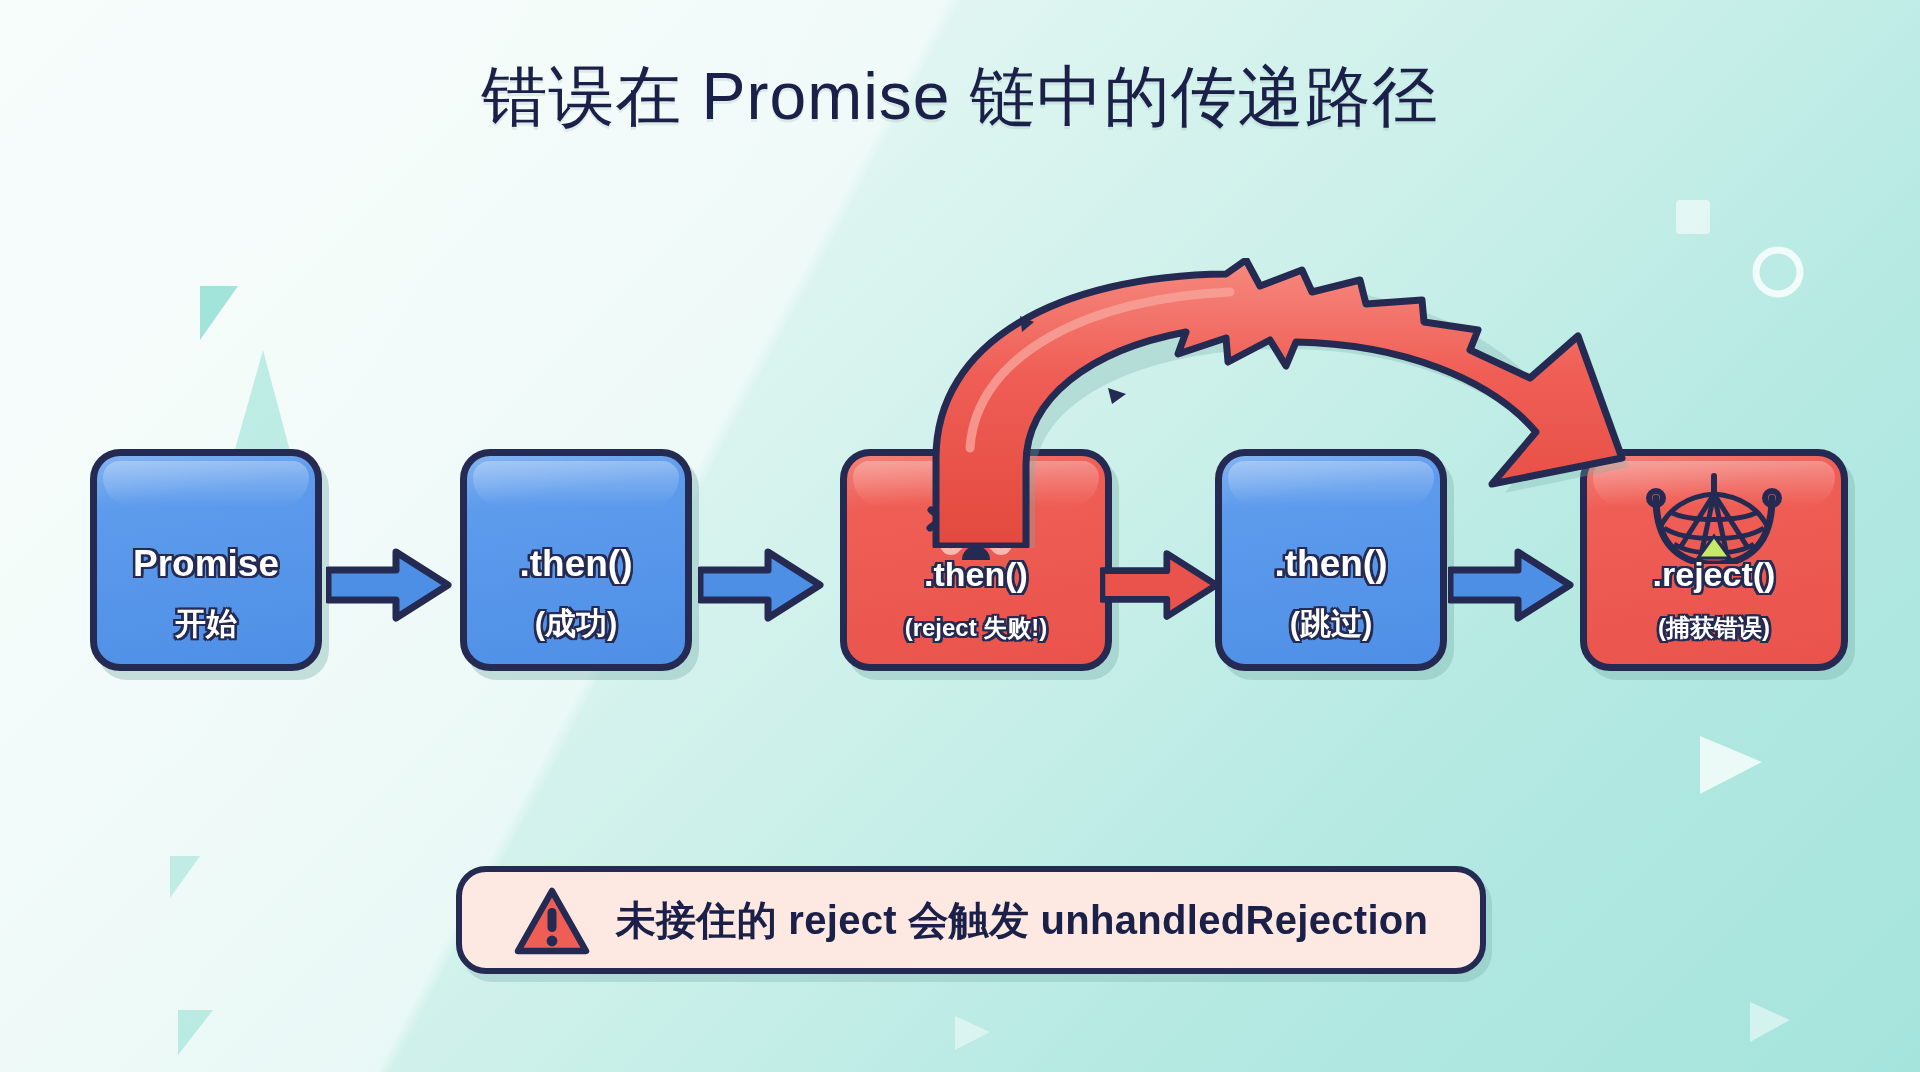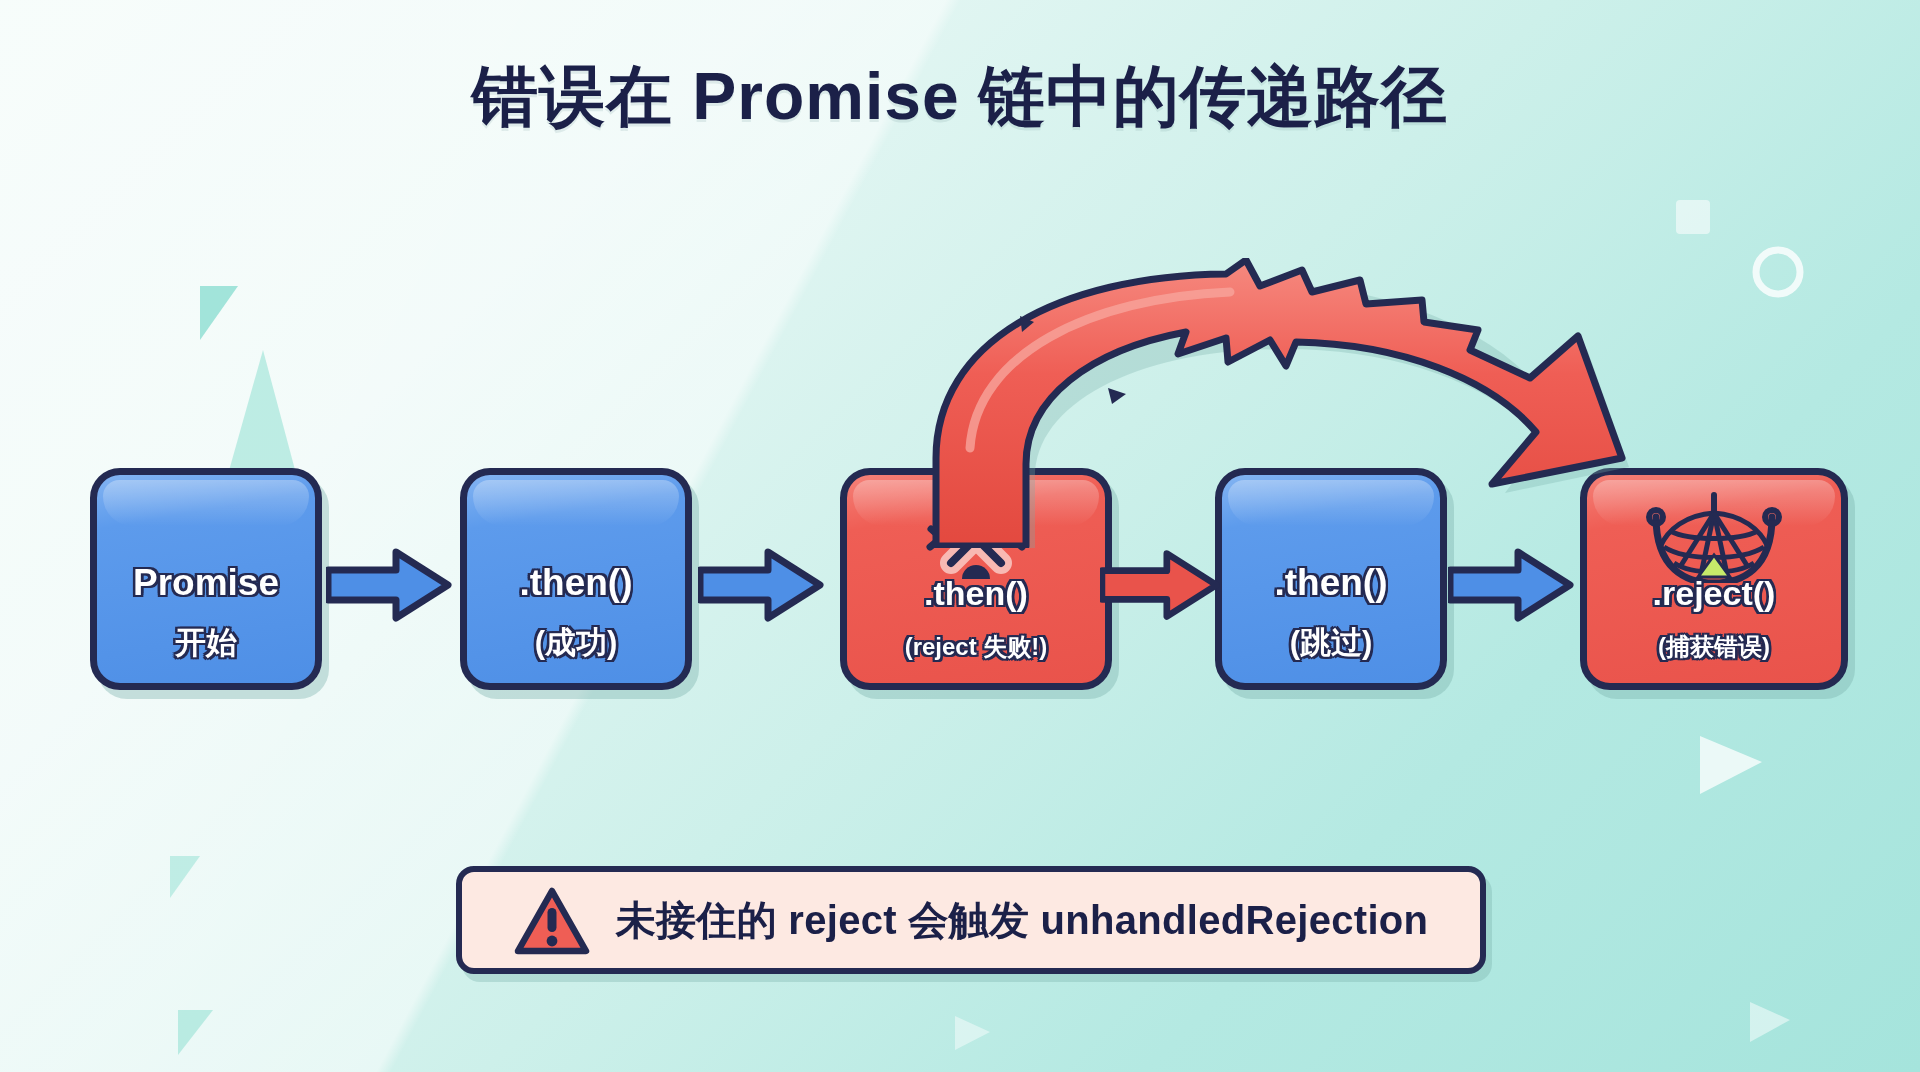--- a/index.html
+++ b/index.html
@@ -13,27 +13,27 @@
   
   .bg-base{position:absolute;inset:0;
     background:linear-gradient(135deg,#eefaf7 0%,#e6f7f4 26%,#cdf0ea 52%,#b4e9e2 74%,#a5e4dc 100%);}
   .bg-diag{position:absolute;inset:0;
     background:linear-gradient(118deg, rgba(255,255,255,0.55) 0%, rgba(255,255,255,0.50) 38%, rgba(255,255,255,0.0) 38.6%, rgba(255,255,255,0) 100%);}
   .deco{position:absolute;pointer-events:none;}
 
   
   .title{
     position:absolute;left:0;right:0;top:52px;text-align:center;
-    font-size:66px;font-weight:bold;color:#1b2048;letter-spacing:1px;
+    font-size:66px;font-weight:normal;color:#1b2048;letter-spacing:1px;
     text-shadow:0 3px 0 rgba(120,160,160,.18);
     font-family:"Liberation Sans","DejaVu Sans",sans-serif;
   }
 
   
-  .flow{position:absolute;left:0;top:468px;width:1796px;height:250px;}
+  .flow{position:absolute;left:0;top:449px;width:1796px;height:250px;}
 
   .node{
     position:absolute;top:0;width:232px;height:222px;
     border:7px solid #242a52;border-radius:30px;
     box-sizing:border-box;
     display:flex;flex-direction:column;align-items:center;justify-content:flex-end;
     padding-bottom:22px;
     box-shadow:7px 9px 0 rgba(120,175,170,0.38);
   }
   .node.blue{background:linear-gradient(170deg,#83b4f2 0%,#5d9bec 22%,#4e8fe6 100%);}
@@ -63,21 +63,21 @@
 
   
   .conn{position:absolute;top:540px;z-index:4;}
 
   
   .arc{position:absolute;left:930px;top:258px;z-index:6;}
 
   
   .banner{
     position:absolute;left:456px;top:866px;width:1030px;height:108px;
-    background:#fde9e2;border:6px solid #242a52;border-radius:18px;
+    background:#fde9e2;border:6px solid #242a52;border-radius:30px;
     box-sizing:border-box;
     display:flex;align-items:center;justify-content:center;gap:26px;
     box-shadow:6px 8px 0 rgba(120,175,170,0.34);
   }
   .banner .warn{flex:0 0 auto;margin-top:2px;}
   .banner .btext{
     font-size:40px;font-weight:bold;color:#1b2048;white-space:nowrap;
     letter-spacing:.3px;
   }
 </style>

